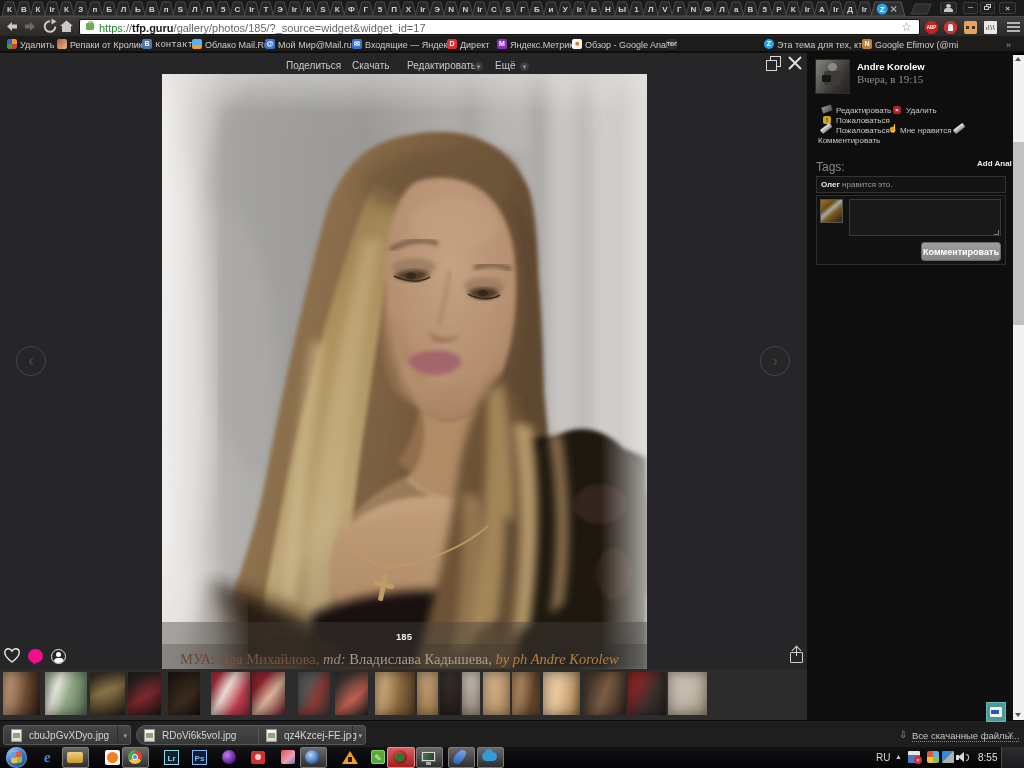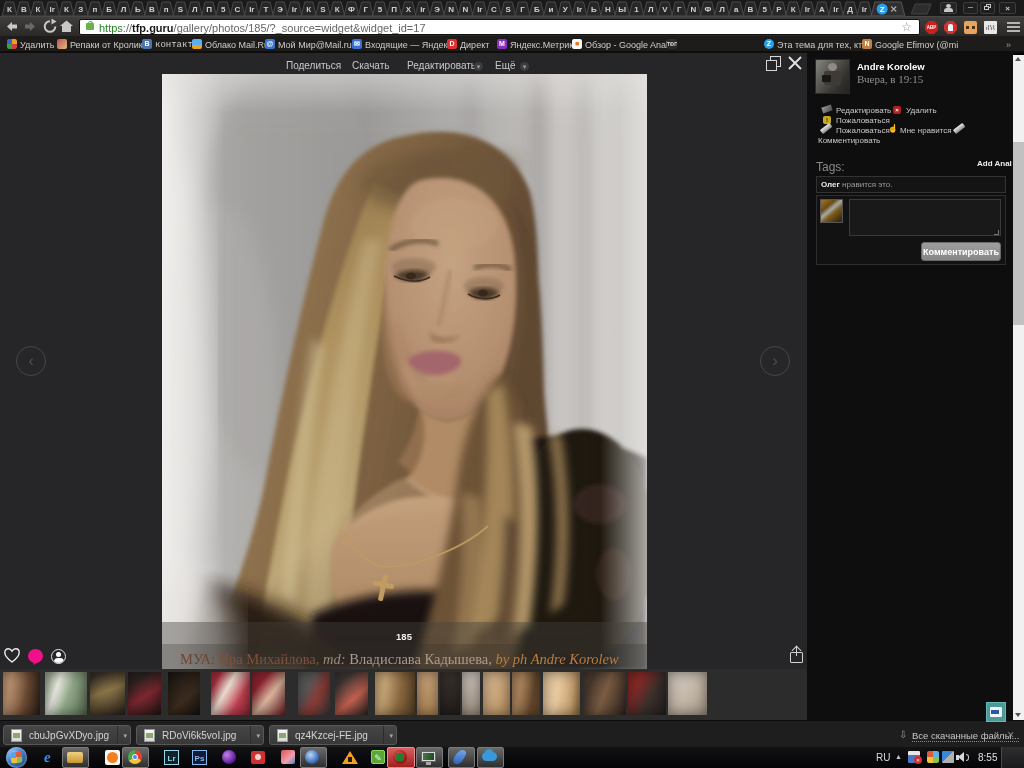--- a/index.html
+++ b/index.html
@@ -478,28 +478,28 @@
 <div style="position:absolute;left:2.2px;top:658px;width:0;height:0;border-left:3.3px solid transparent;border-right:3.3px solid transparent;border-top:4.5px solid #555;"></div>
 </div>
 <div id="dlbar">
 <div class="dlb" style="left:3px;width:128px;">
         <span style="position:absolute;left:7px;top:3px;width:11px;height:13px;background:linear-gradient(#f8f8f8,#d8d8d8);border:1px solid #999;"></span>
         <span style="position:absolute;left:9px;top:7px;width:7px;height:5px;background:#8aa86a;"></span>
         <span style="position:absolute;left:25px;top:3.5px;">cbuJpGvXDyo.jpg</span>
         <span style="position:absolute;right:3px;top:6px;color:#aaa;font-size:7px;">▾</span>
         <span style="position:absolute;right:12px;top:0;width:1px;height:18px;background:#2c2c2c;"></span>
       </div>
-<div class="dlb" style="left:136px;width:128px;">
+<div class="dlb" style="left:136px;width:140px;border-radius:10px;">
         <span style="position:absolute;left:7px;top:3px;width:11px;height:13px;background:linear-gradient(#f8f8f8,#d8d8d8);border:1px solid #999;"></span>
         <span style="position:absolute;left:9px;top:7px;width:7px;height:5px;background:#8aa86a;"></span>
         <span style="position:absolute;left:25px;top:3.5px;">RDoVi6k5voI.jpg</span>
         <span style="position:absolute;right:3px;top:6px;color:#aaa;font-size:7px;">▾</span>
         <span style="position:absolute;right:12px;top:0;width:1px;height:18px;background:#2c2c2c;"></span>
       </div>
-<div class="dlb" style="left:269px;width:128px;">
+<div class="dlb" style="left:258px;width:108px;">
         <span style="position:absolute;left:7px;top:3px;width:11px;height:13px;background:linear-gradient(#f8f8f8,#d8d8d8);border:1px solid #999;"></span>
         <span style="position:absolute;left:9px;top:7px;width:7px;height:5px;background:#8aa86a;"></span>
         <span style="position:absolute;left:25px;top:3.5px;">qz4Kzcej-FE.jpg</span>
         <span style="position:absolute;right:3px;top:6px;color:#aaa;font-size:7px;">▾</span>
         <span style="position:absolute;right:12px;top:0;width:1px;height:18px;background:#2c2c2c;"></span>
       </div>
 <div style="position:absolute;left:899px;top:8px;color:#999;font-size:10px;">⇩</div>
 <div style="position:absolute;left:912px;top:9px;color:#c6c6c6;font-size:9.5px;border-bottom:1px dotted #888;white-space:nowrap;">Все скачанные файлы...</div>
 <div style="position:absolute;left:1007px;top:9px;color:#888;font-size:9px;">✕</div>
 <div style="position:absolute;left:986px;top:-19px;width:20px;height:20px;background:#4a9a98;border:1px solid #68b8b6;"></div>

